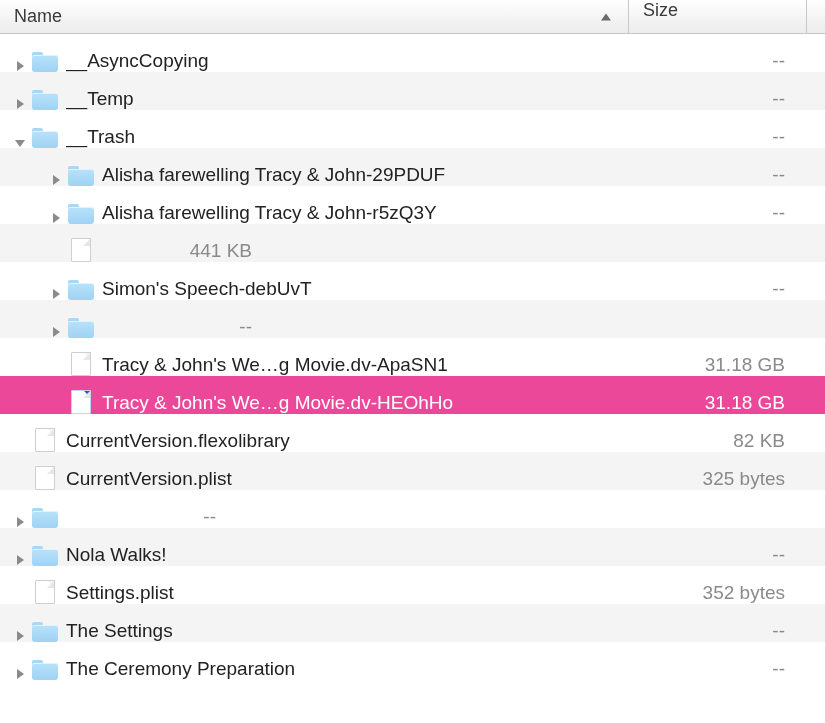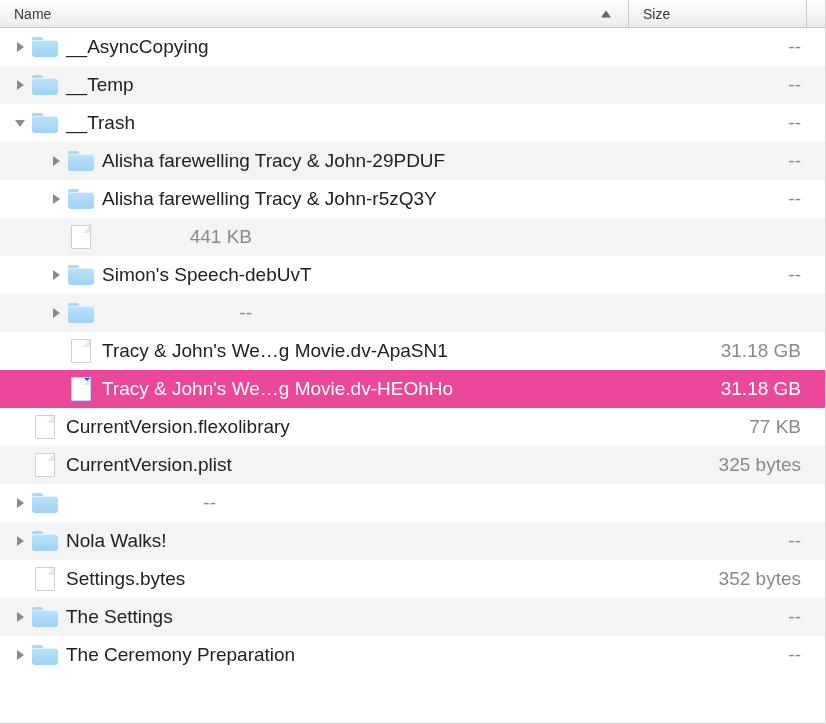--- a/index.html
+++ b/index.html
@@ -18,62 +18,62 @@
     height: 724px;
     position: relative;
     border-right: 1px solid #d6d6d6;
     border-bottom: 1px solid #d6d6d6;
   }
 
   
   .header {
     display: flex;
     align-items: stretch;
-    height: 28px;
+    height: 34px;
     background: linear-gradient(#ffffff, #f3f3f3 60%, #ececec);
     border-bottom: 1px solid #c7c7c7;
-    font-size: 14px;
+    font-size: 18px;
     color: #3a3a3a;
   }
   .header .col-name {
     flex: 1;
     display: flex;
     align-items: center;
     padding-left: 14px;
     position: relative;
     border-right: 1px solid #c7c7c7;
   }
   .header .sort-caret {
     position: absolute;
     right: 16px;
     top: 50%;
     transform: translateY(-50%);
     color: #6a6a6a;
   }
   .header .col-size {
     width: 178px;
     display: flex;
-    align-items: center;
+    align-items: flex-start;
     padding-left: 14px;
     border-right: 1px solid #c7c7c7;
   }
   .header .col-scroll {
     width: 18px;
   }
 
   
   .body {
     height: calc(724px - 34px);
     overflow: hidden;
   }
   .row {
     display: flex;
-    align-items: center;
+    align-items: flex-end;
     height: 38px;
-    padding-right: 24px;
+    padding-right: 40px;
   }
   .row.alt { background: #f4f4f4; }
   .row.selected {
     background: #ec4899;
     color: #ffffff;
   }
 
   .indent {
     display: inline-block;
     height: 1px;
@@ -328,21 +328,21 @@
         <span class="size">31.18 GB</span>
       </div>
       <div class="row">
         <span class="pad-left"></span>
         <span class="indent" style="width: 0px; flex: 0 0 0px;"></span>
         <span class="disclosure"></span>
         <span class="icon">
           <span class="file"></span>
         </span>
         <span class="name">CurrentVersion.flexolibrary</span>
-        <span class="size">77 KB</span>
+        <span class="size">82 KB</span>
       </div>
       <div class="row alt">
         <span class="pad-left"></span>
         <span class="indent" style="width: 0px; flex: 0 0 0px;"></span>
         <span class="disclosure"></span>
         <span class="icon">
           <span class="file"></span>
         </span>
         <span class="name">CurrentVersion.plist</span>
         <span class="size">325 bytes</span>
@@ -374,21 +374,21 @@
         <span class="name">Nola Walks!</span>
         <span class="size">--</span>
       </div>
       <div class="row">
         <span class="pad-left"></span>
         <span class="indent" style="width: 0px; flex: 0 0 0px;"></span>
         <span class="disclosure"></span>
         <span class="icon">
           <span class="file"></span>
         </span>
-        <span class="name">Settings.bytes</span>
+        <span class="name">Settings.plist</span>
         <span class="size">352 bytes</span>
       </div>
       <div class="row alt">
         <span class="pad-left"></span>
         <span class="indent" style="width: 0px; flex: 0 0 0px;"></span>
         <span class="disclosure">
           <svg class="tri" width="10" height="12" viewBox="0 0 10 12">
             <path d="M2 1 L9 6 L2 11 Z" fill="currentColor"></path>
           </svg>
         </span>

